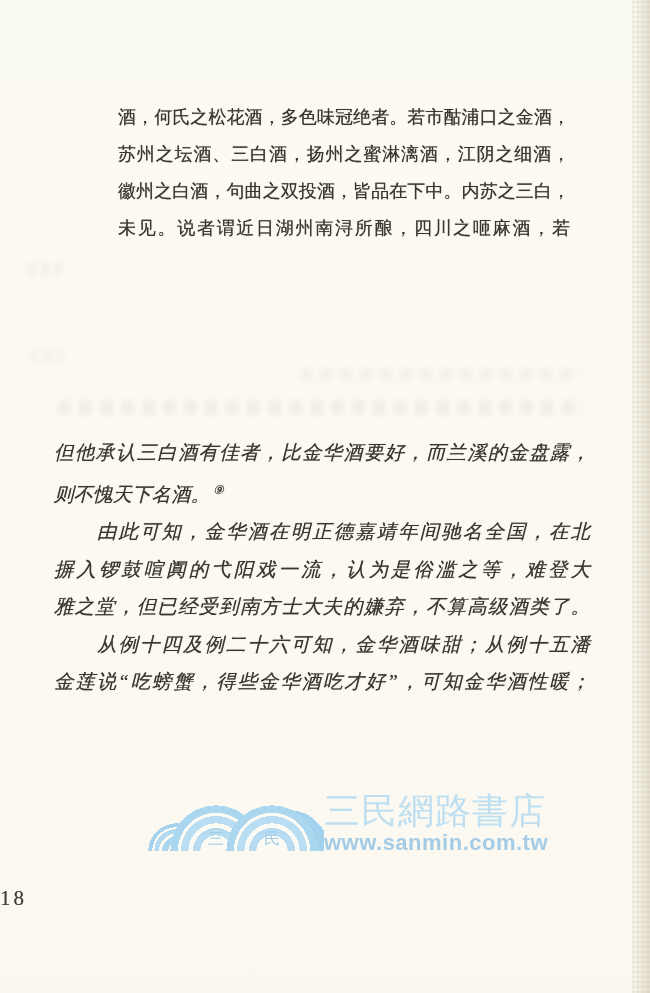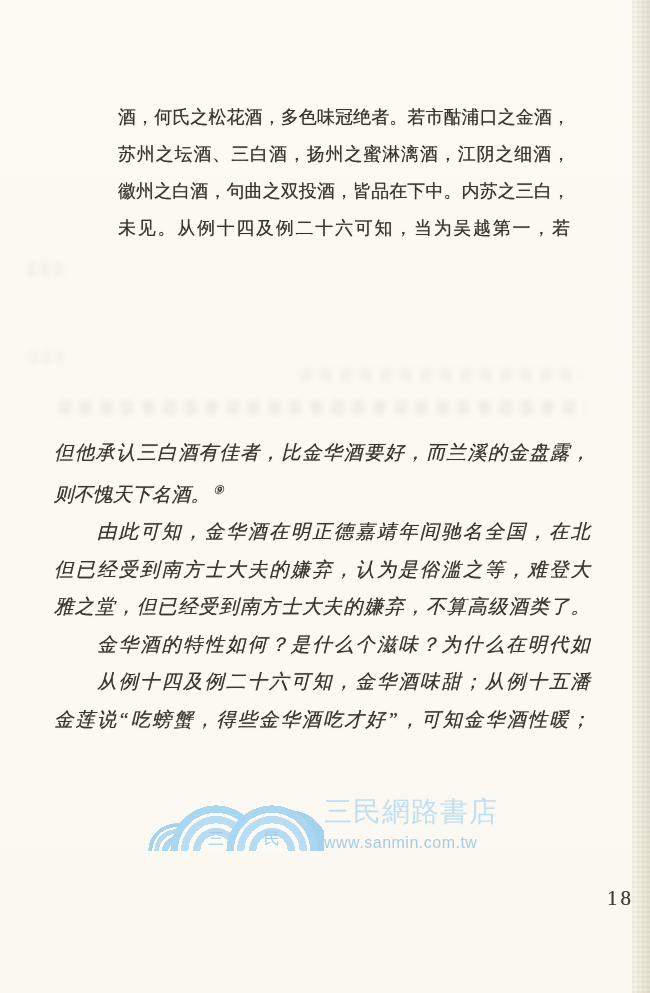--- a/index.html
+++ b/index.html
@@ -69,62 +69,62 @@
       #b9ddf2 60% 76%, #fbfaf3 76% 83%, #abd6f0 83% 99%, rgba(0,0,0,0) 99%);
   }
   .arch-1 { left:22px; z-index:3; }
   .arch-2 { left:78px; z-index:4; }
   .arch-char {
     position:absolute; left:0; right:0; bottom:1px; text-align:center;
     font-size:16px; color:#9fcde9; font-family:"Liberation Serif",serif;
   }
   .wm-text { position:absolute; left:176px; top:0; white-space:nowrap; }
   .wm-brand {
-    font-size:28px; line-height:33px; letter-spacing:1px; color:#bedff2;
+    font-size:36px; line-height:33px; letter-spacing:1px; color:#bedff2;
     font-family:Liberation Serif, serif;
   }
   .wm-url {
-    font-size:16px; line-height:24px; margin-top:3px; letter-spacing:.5px; color:#a5cce7;
+    font-size:22px; line-height:24px; margin-top:3px; letter-spacing:.5px; color:#a5cce7;
     font-family:"Liberation Sans","DejaVu Sans",sans-serif;
+    font-weight:bold;
   }
 
   .page-number {
-    position:absolute; left:0; top:886px; width:634px; text-align:right; z-index:2;
+    position:absolute; left:0; top:886px; width:634px; text-align:left; z-index:2;
     font-size:21px; letter-spacing:3px; color:#443f37;
     text-shadow:0 0 .6px rgba(62,56,47,.7);
   }
 </style>
 </head>
 <body>
 
 <div class="page">
 
   <div class="scan-edge"></div>
   <div class="ghost ghost-band-2"></div>
   <div class="ghost ghost-band-1"></div>
   <div class="ghost ghost-blob-1"></div>
   <div class="ghost ghost-blob-2"></div>
 
   <div class="quote">
     <div class="line jl">酒，何氏之松花酒，多色味冠绝者。若市酤浦口之金酒，</div>
     <div class="line jl">苏州之坛酒、三白酒，扬州之蜜淋漓酒，江阴之细酒，</div>
     <div class="line jl">徽州之白酒，句曲之双投酒，皆品在下中。内苏之三白，</div>
-    <div class="line jl">未见。从例十四及例二十六可知，当为吴越第一，若</div>
+    <div class="line jl">未见。说者谓近日湖州南浔所酿，四川之咂麻酒，若</div>
   </div>
 
   <div class="bodytext">
 
     <div class="line jl">但他承认三白酒有佳者，比金华酒要好，而兰溪的金盘露，</div>
     <div class="line"><span>则不愧天下名酒。</span><sup class="fn">⑨</sup></div>
 
     <div class="line jl ind">由此可知，金华酒在明正德嘉靖年间驰名全国，在北</div>
-    <div class="line jl">但已经受到南方士大夫的嫌弃，认为是俗滥之等，难登大</div>
+    <div class="line jl">摒入锣鼓喧阗的弋阳戏一流，认为是俗滥之等，难登大</div>
     <div class="line jl">雅之堂，但已经受到南方士大夫的嫌弃，不算高级酒类了。</div>
 
-    <div class="line jl ind">金华酒的特性如何？是什么个滋味？为什么在明代如</div>
 
     <div class="line jl ind">从例十四及例二十六可知，金华酒味甜；从例十五潘</div>
     <div class="line jl">金莲说“吃螃蟹，得些金华酒吃才好”，可知金华酒性暖；</div>
   </div>
 
   <div class="watermark">
     <div class="wm-logo">
       <div class="arch arch-small"></div>
       <div class="arch arch-main arch-1">
         <span class="arch-char">三</span>

